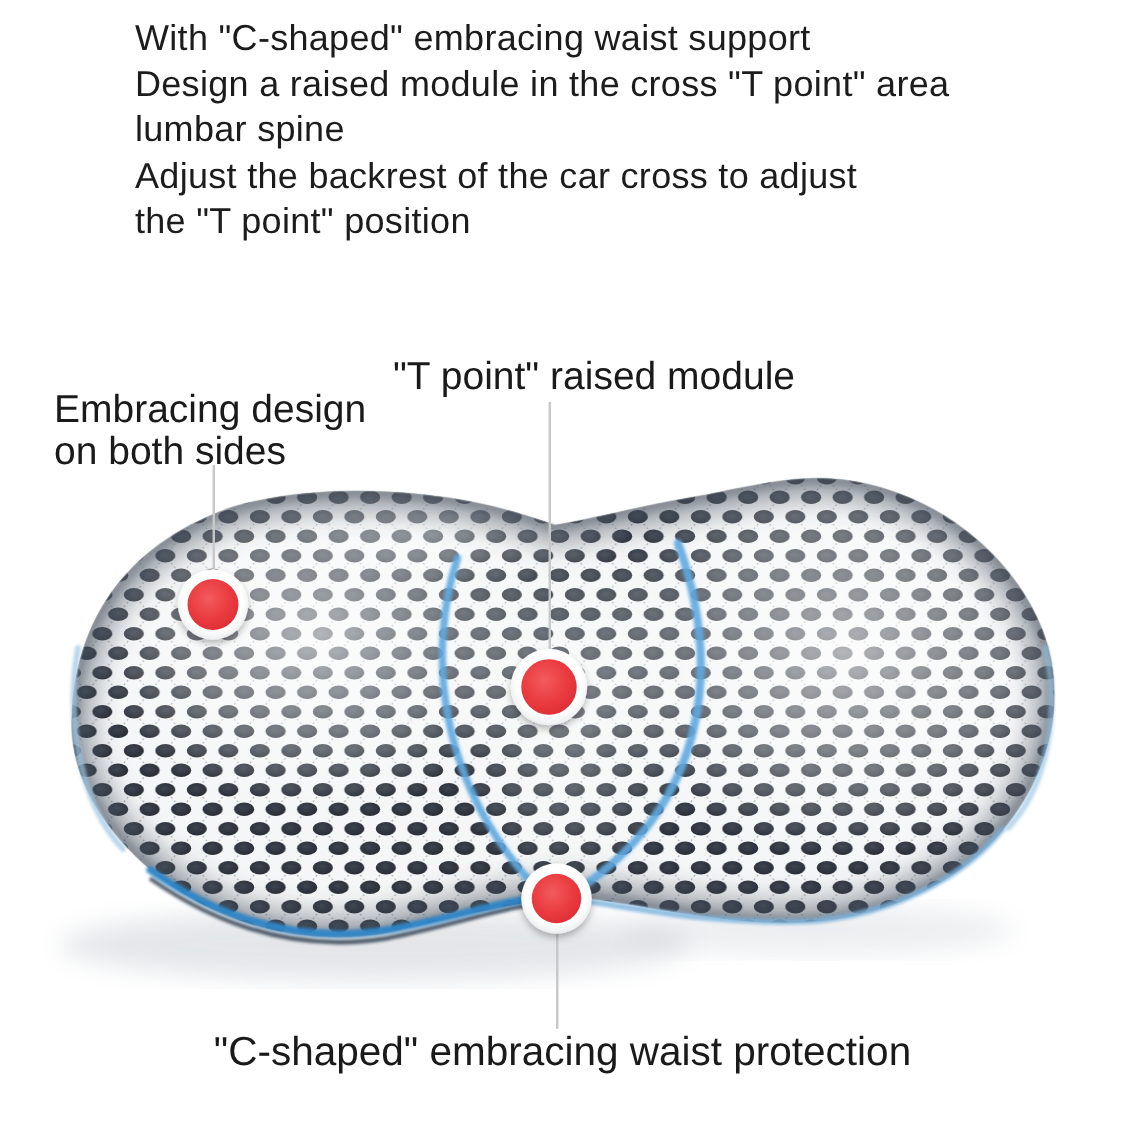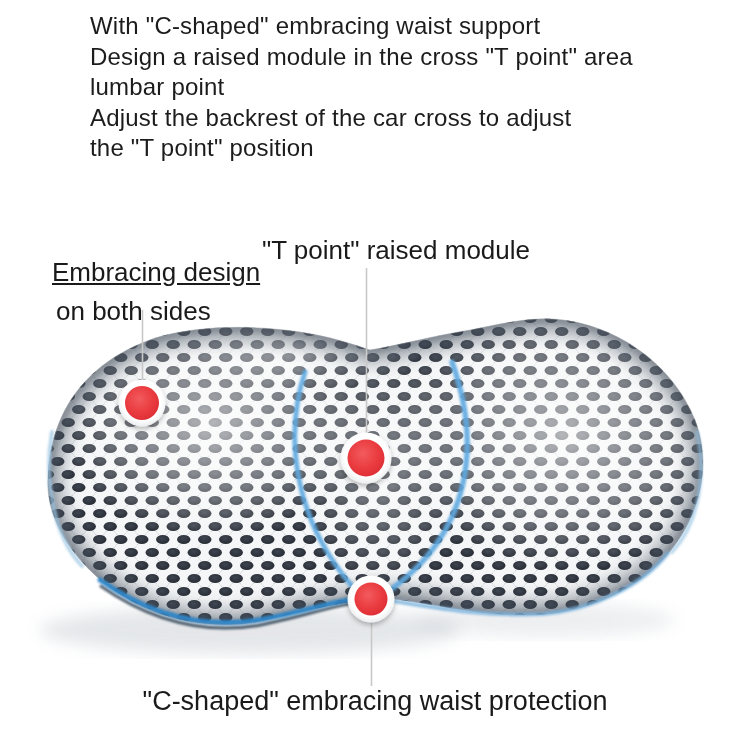--- a/index.html
+++ b/index.html
@@ -26,22 +26,22 @@
     white-space: nowrap;
   }
   .callout {
     position: absolute;
     font-size: 26px;
     line-height: 28px;
     color: #1a1a1a;
     white-space: nowrap;
   }
   .callout-tpoint   { left: 262px; top: 236px; }
-  .callout-embrace1 { left: 52px;  top: 258px; text-decoration: underline; }
-  .callout-embrace2 { left: 56px;  top: 286px; margin-top: 11px; }
+  .callout-embrace1 { left: 36px;  top: 258px; }
+  .callout-embrace2 { left: 36px;  top: 286px; }
   .callout-bottom   { left: 0; top: 687px; width: 750px; text-align: center; font-size: 27px; }
   .art {
     position: absolute;
     left: 0; top: 0;
     width: 750px; height: 750px;
   }
 </style>
 </head>
 <body>
 
@@ -154,21 +154,21 @@
       <g>
         <circle cx="371" cy="599" r="23.5" fill="url(#ringG)" filter="url(#dotShadow)"></circle>
         <circle cx="371" cy="599" r="16.5" fill="url(#redG)"></circle>
       </g>
     </g>
   </svg>
 
   <div class="intro">
     <div>With "C-shaped" embracing waist support</div>
     <div>Design a raised module in the cross "T point" area</div>
-    <div>lumbar point</div>
+    <div>lumbar spine</div>
     <div>Adjust the backrest of the car cross to adjust</div>
     <div>the "T point" position</div>
   </div>
 
   <div class="callout callout-tpoint">"T point" raised module</div>
   <div class="callout callout-embrace1">Embracing design</div>
   <div class="callout callout-embrace2">on both sides</div>
   <div class="callout callout-bottom">"C-shaped" embracing waist protection</div>
 
 </div>

